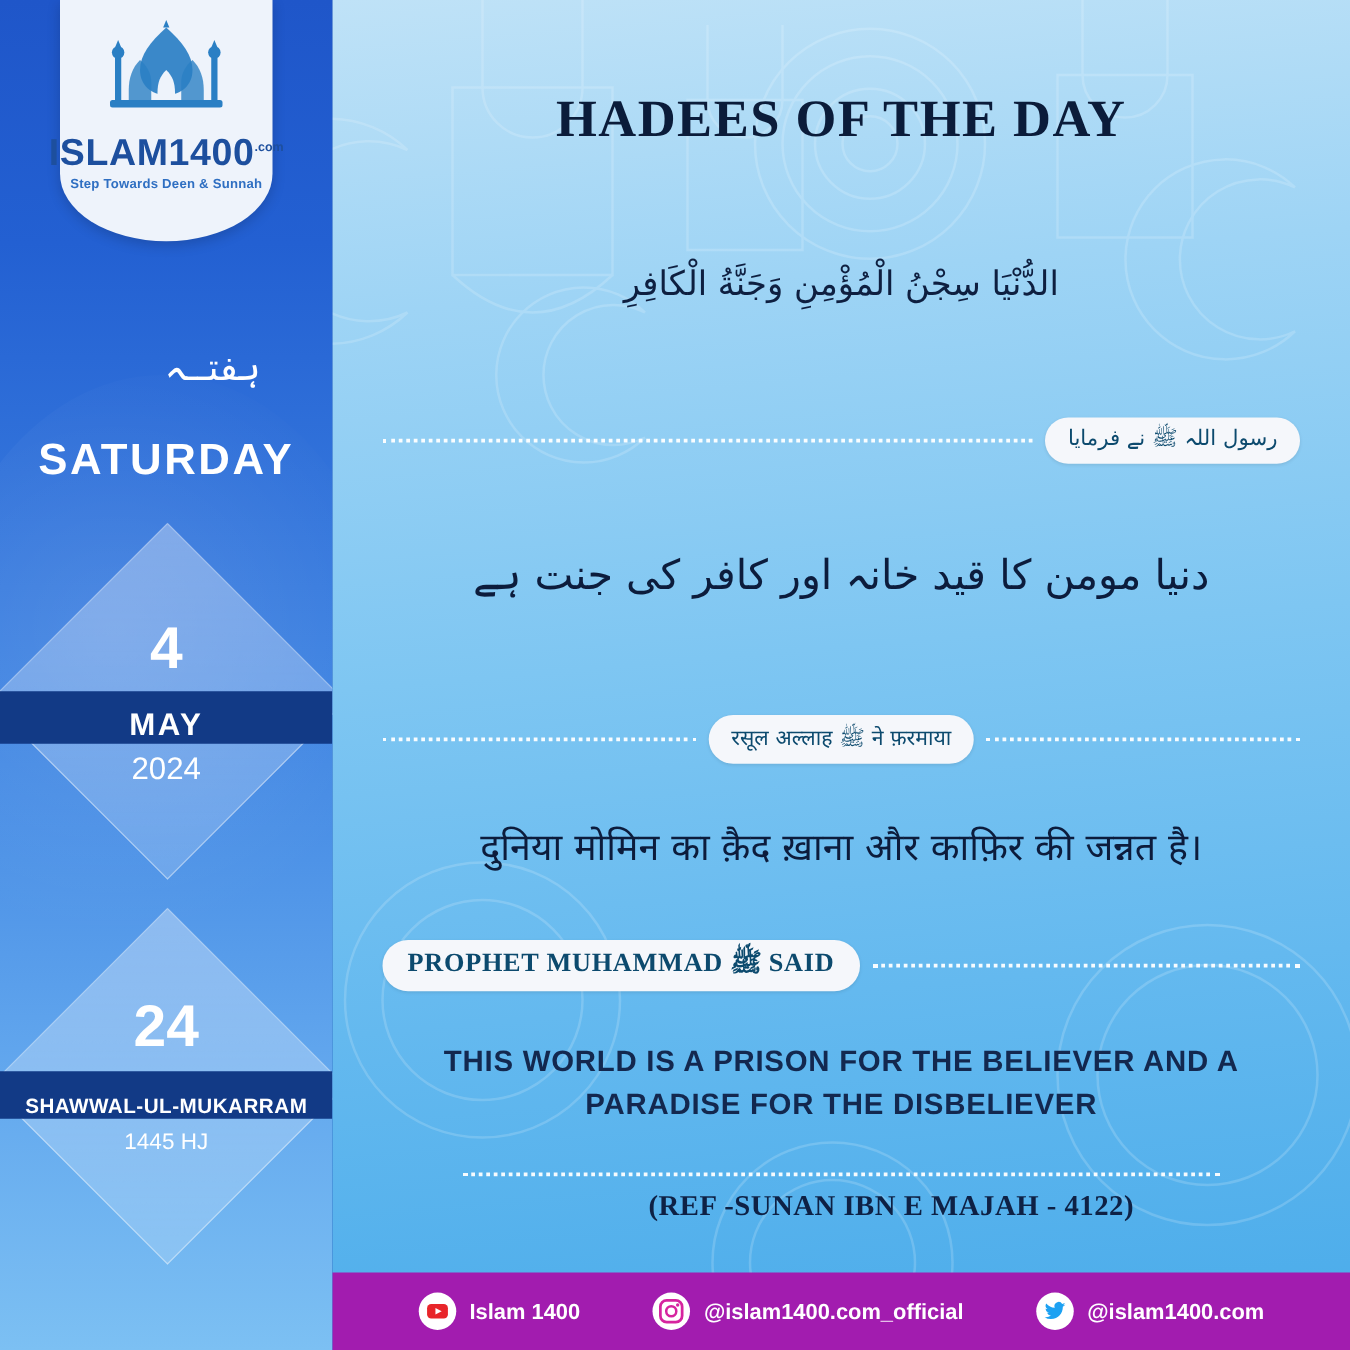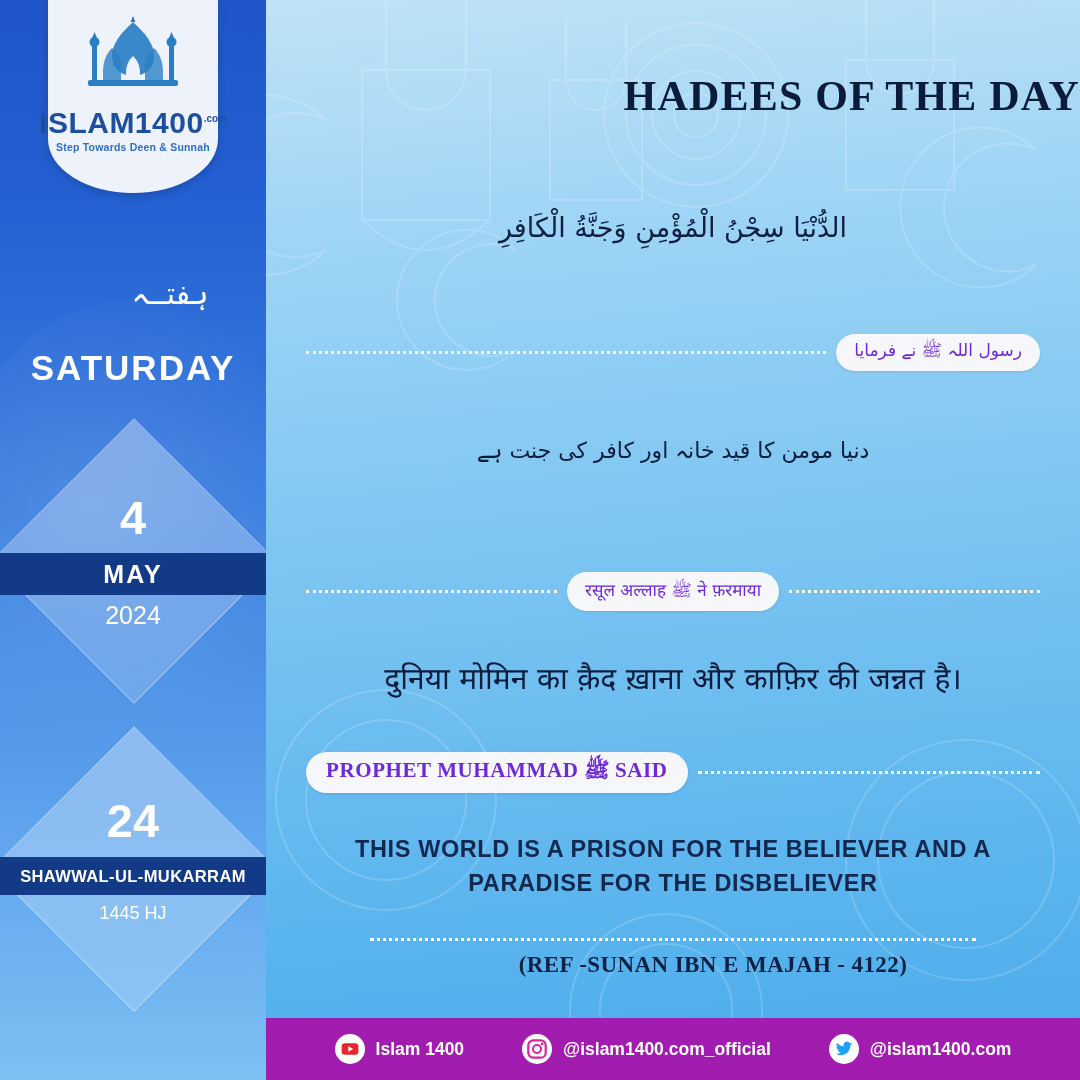--- a/index.html
+++ b/index.html
@@ -120,21 +120,21 @@
   }
   .diamond.d1 { top: 460px; }
   .diamond.d2 { top: 768px; }
 
   .dband {
     position: absolute;
     left: 0;
     width: 266px;
     background: #123a86;
     display: flex;
-    align-items: center;
+    align-items: flex-end;
     justify-content: center;
     color: #ffffff;
     font-weight: bold;
   }
   .dband.b1 { top: 553px; height: 42px; font-size: 25px; letter-spacing: 2px; }
   .dband.b2 { top: 857px; height: 38px; font-size: 16.5px; letter-spacing: 0.4px; }
 
   .dnum {
     position: absolute;
     left: 0;
@@ -174,21 +174,21 @@
     inset: 0;
     opacity: 0.30;
     pointer-events: none;
   }
 
   .title {
     position: absolute;
     top: 72px;
     left: 0;
     width: 814px;
-    text-align: right;
+    text-align: center;
     font-family: "Liberation Serif", serif;
     font-weight: bold;
     font-size: 42px;
     letter-spacing: 1.2px;
     color: #0b1c3a;
   }
 
   .arabic {
     position: absolute;
     top: 205px;
@@ -213,21 +213,21 @@
   }
   .dots {
     flex: 1;
     height: 0;
     border-top: 3px dotted rgba(255,255,255,0.95);
   }
   .pill {
     background: #f5f7fb;
     border-radius: 22px;
     padding: 6px 18px;
-    color: #6d28d9;
+    color: #0c4a6e;
     font-size: 17px;
     white-space: nowrap;
     box-shadow: 0 1px 3px rgba(0,0,0,0.10);
     font-family: "DejaVu Sans", sans-serif;
   }
   .pill.serif {
     font-family: "Liberation Serif", serif;
     font-weight: bold;
     font-size: 21px;
     letter-spacing: 0.6px;
@@ -239,21 +239,21 @@
   .row-english-label { top: 752px; }
 
   .urdu-text {
     position: absolute;
     top: 432px;
     left: 40px;
     width: 734px;
     text-align: center;
     direction: rtl;
     font-family: "DejaVu Sans", sans-serif;
-    font-size: 22px;
+    font-size: 33px;
     color: #0c1c3c;
     line-height: 1.7;
   }
 
   .hindi-text {
     position: absolute;
     top: 655px;
     left: 40px;
     width: 734px;
     text-align: center;

